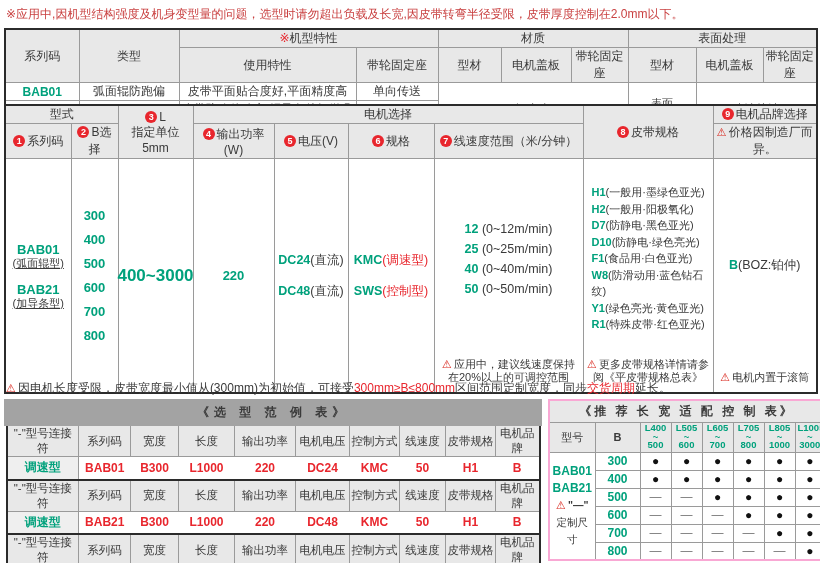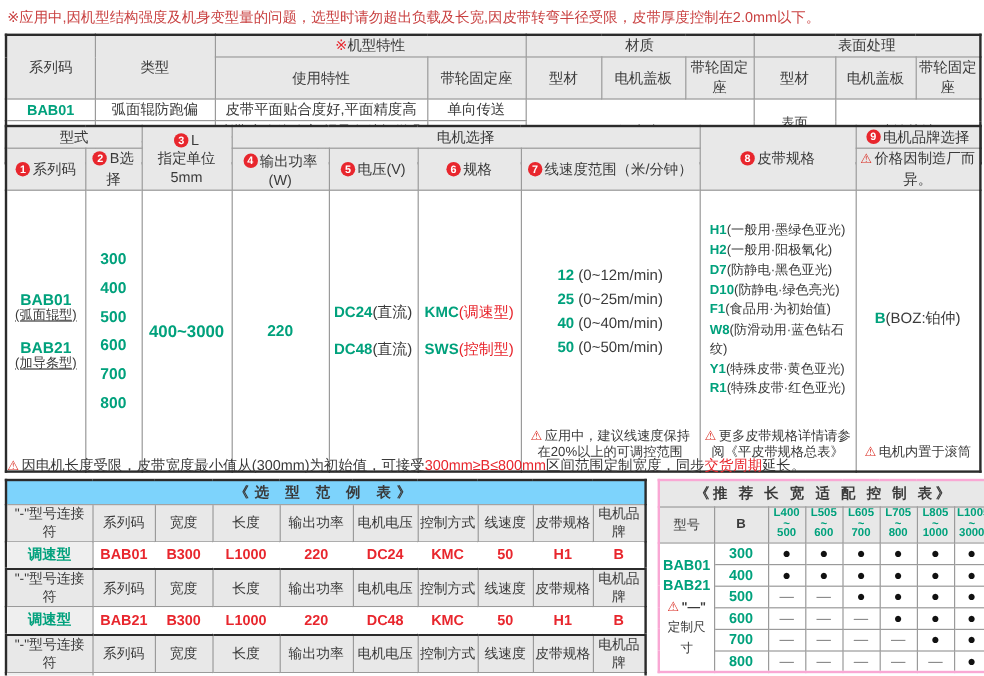--- a/index.html
+++ b/index.html
@@ -40,21 +40,21 @@
   .pair-gap { margin-bottom:14px; }
   .speed-line { line-height:20px; font-size:12.5px;text-align:right; }
   .belt-line { line-height:16.5px; font-size:11px; text-align:left; }
   .hdr-sub { font-size:11px; }
 
   
   #limit { position:absolute; top:380px; left:6px; font-size:12px; }
 
   
   #example { position:absolute; top:399px; left:4px; width:534px; border:2px solid #2b2b2b; }
-  #example .title td { height:20px; background:#7dd3fc; font-weight:bold; letter-spacing:5px; border:1px solid #a3a3a3; }
+  #example .title td { height:20px; background:#a3a3a3; font-weight:bold; letter-spacing:5px; border:5px solid #a3a3a3; }
   #example th { height:22px; font-size:11.5px; padding:0 1px; }
   #example tr.data td { height:23px; border-left:none; border-right:none; background:#fff;
                         border-bottom:2px solid #2b2b2b; position:relative; font-size:12px; }
   #example tr.data td.lab { background:#efefef; border-right:1px solid #9a9a9a; }
 
   
   #compat { position:absolute; top:399px; left:548px; width:276px; border:2px solid #f9a8d4; }
   #compat .title td { height:22px; background:#e8e8e8; font-weight:bold; letter-spacing:3px; font-size:12px; border:1px solid #9a9a9a; }
   #compat th { height:30px; font-size:11px; }
   #compat th .lcol { font-size:9.5px; line-height:8.5px; display:block; }
@@ -177,21 +177,21 @@
         <div class="g b-opt">500</div>
         <div class="g b-opt">600</div>
         <div class="g b-opt">700</div>
         <div class="g b-opt">800</div>
       </div>
           </div>
     </td>
     <td class="body">
       <div class="vstack">
             <div class="vfill">
-              <div class="g" style="font-size:14px">400~3000</div>
+              <div class="g" style="font-size:17px">400~3000</div>
             </div>
           </div>
     </td>
     <td class="body">
       <div class="vstack">
             <div class="vfill">
               <div class="g" style="font-size:13px">220</div>
             </div>
           </div>
     </td>
@@ -222,23 +222,23 @@
         <div class="cellnote"><span class="warn">⚠</span><span>应用中，建议线速度保持</span><br><span>在20%以上的可调控范围</span></div>
       </div>
     </td>
     <td class="body">
       <div class="vstack">
         <div class="vfill" style="align-items:flex-start; padding-left:8px">
           <div class="belt-line"><span class="g">H1</span><span>(一般用·墨绿色亚光)</span></div>
           <div class="belt-line"><span class="g">H2</span><span>(一般用·阳极氧化)</span></div>
           <div class="belt-line"><span class="g">D7</span><span>(防静电·黑色亚光)</span></div>
           <div class="belt-line"><span class="g">D10</span><span>(防静电·绿色亮光)</span></div>
-          <div class="belt-line"><span class="g">F1</span><span>(食品用·为初始值)</span></div>
+          <div class="belt-line"><span class="g">F1</span><span>(食品用·白色亚光)</span></div>
           <div class="belt-line"><span class="g">W8</span><span>(防滑动用·蓝色钻石纹)</span></div>
-          <div class="belt-line"><span class="g">Y1</span><span>(特殊皮带·黄色亚光)</span></div>
+          <div class="belt-line"><span class="g">Y1</span><span>(绿色亮光·黄色亚光)</span></div>
           <div class="belt-line"><span class="g">R1</span><span>(特殊皮带·红色亚光)</span></div>
         </div>
         <div class="cellnote"><span class="warn">⚠</span><span>更多皮带规格详情请参</span><br><span>阅《平皮带规格总表》</span></div>
       </div>
     </td>
     <td class="body">
       <div class="vstack">
         <div class="vfill">
               <div style="font-size:12.5px"><span class="g">B</span><span>(BOZ:铂仲)</span></div>
             </div>

